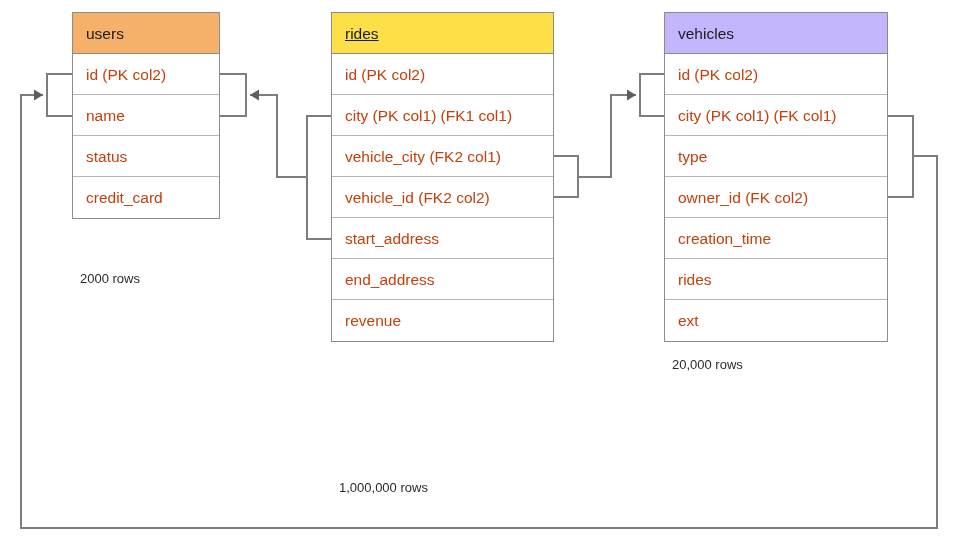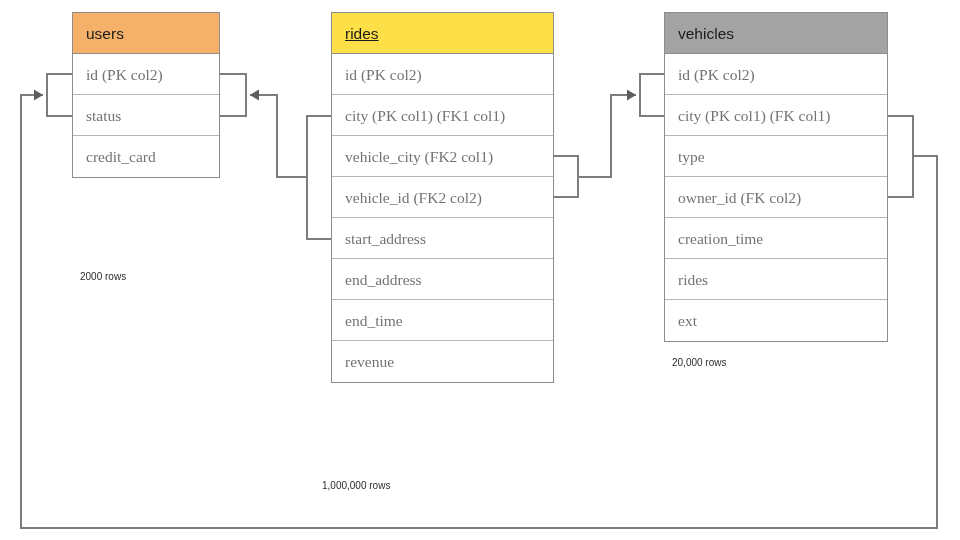--- a/index.html
+++ b/index.html
@@ -40,32 +40,31 @@
     border-bottom: 1px solid #8c8c8c;
     white-space: nowrap;
     overflow: hidden;
   }
   .er-row {
     box-sizing: border-box;
     height: 41px;
     line-height: 41px;
     padding: 0 0 0 13px;
     font-size: 15.5px;
-    color: #737373;
+    color: #c2410c;
     border-bottom: 1px solid #b5b5b5;
     white-space: nowrap;
     overflow: hidden;
-    font-family: Liberation Serif, serif;
   }
   .er-row.last {
     border-bottom: none;
   }
   .er-rowcount {
     position: absolute;
-    font-size: 10px;
+    font-size: 13px;
     color: #2b2b2b;
     white-space: nowrap;
     z-index: 2;
   }
 </style>
 </head>
 <body>
 
 <div id="canvas">
   <svg id="connectors" viewBox="0 0 960 540" xmlns="http://www.w3.org/2000/svg">
@@ -78,38 +77,38 @@
       <path d="M 578 177 L 611 177 L 611 95 L 636 95" fill="none" stroke="#7d7d7d" stroke-width="2" stroke-linejoin="miter" stroke-linecap="butt"></path>
       <path d="M 636 95 L 627 89.5 L 627 100.5 Z" fill="#5e5e5e"></path>
       <path d="M 888 116 L 913 116 L 913 197 L 888 197" fill="none" stroke="#7d7d7d" stroke-width="2" stroke-linejoin="miter" stroke-linecap="butt"></path>
       <path d="M 72 74 L 47 74 L 47 116 L 72 116" fill="none" stroke="#7d7d7d" stroke-width="2" stroke-linejoin="miter" stroke-linecap="butt"></path>
       <path d="M 913 156 L 937 156 L 937 528 L 21 528 L 21 95 L 43 95" fill="none" stroke="#7d7d7d" stroke-width="2" stroke-linejoin="miter" stroke-linecap="butt"></path>
       <path d="M 43 95 L 34 89.5 L 34 100.5 Z" fill="#5e5e5e"></path>
     </svg>
 <div class="er-table" style="left: 72px; top: 12px; width: 148px;">
       <div class="er-header" style="background: rgb(245, 177, 106);">users</div>
       <div class="er-row">id (PK col2)</div>
+      <div class="er-row">name</div>
       <div class="er-row">status</div>
       <div class="er-row last">credit_card</div>
     </div>
     <div class="er-rowcount" style="left: 80px; top: 271px;">2000 rows</div>
     <div class="er-table" style="left: 331px; top: 12px; width: 223px;">
       <div class="er-header" style="background: #fde047; text-decoration: underline;">rides</div>
       <div class="er-row">id (PK col2)</div>
       <div class="er-row">city (PK col1) (FK1 col1)</div>
       <div class="er-row">vehicle_city (FK2 col1)</div>
       <div class="er-row">vehicle_id (FK2 col2)</div>
       <div class="er-row">start_address</div>
       <div class="er-row">end_address</div>
-      <div class="er-row">end_time</div>
       <div class="er-row last">revenue</div>
     </div>
-    <div class="er-rowcount" style="left: 322px; top: 480px; text-align: right;">1,000,000 rows</div>
+    <div class="er-rowcount" style="left: 339px; top: 480px; text-align: right;">1,000,000 rows</div>
     <div class="er-table" style="left: 664px; top: 12px; width: 224px;">
-      <div class="er-header" style="background: #a3a3a3;">vehicles</div>
+      <div class="er-header" style="background: #c4b5fd;">vehicles</div>
       <div class="er-row">id (PK col2)</div>
       <div class="er-row">city (PK col1) (FK col1)</div>
       <div class="er-row">type</div>
       <div class="er-row">owner_id (FK col2)</div>
       <div class="er-row">creation_time</div>
       <div class="er-row">rides</div>
       <div class="er-row last">ext</div>
     </div>
     <div class="er-rowcount" style="left: 672px; top: 357px; text-align: right;">20,000 rows</div>
   </div>

